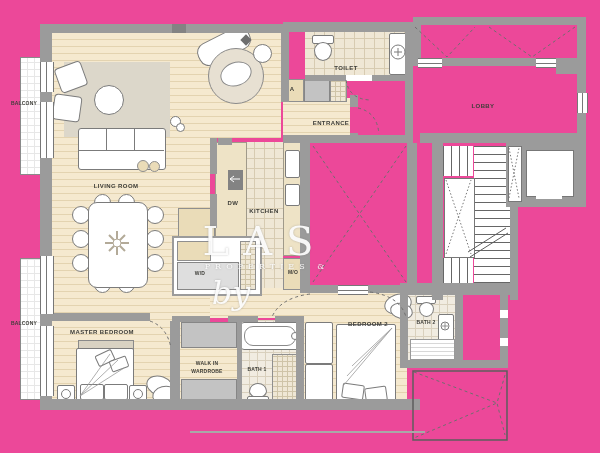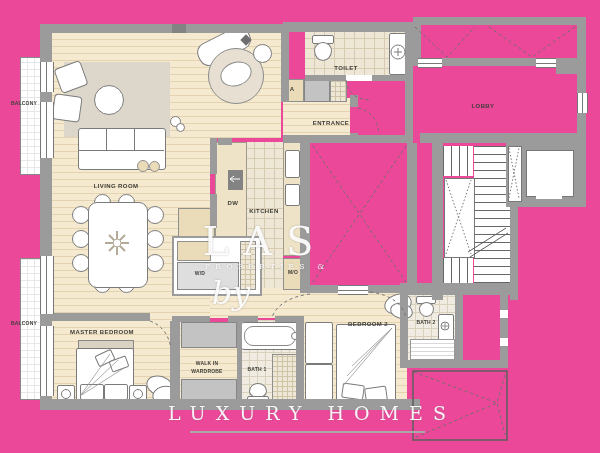--- a/index.html
+++ b/index.html
@@ -284,15 +284,14 @@
 
     <circle cx="445" cy="326" r="4" fill="#fff" stroke="#7b7b7b"></circle>
     <path d="M445,323 L445,329 M442,326 L448,326" stroke="#7b7b7b" stroke-width="0.8"></path>
 
     <path d="M230,179 L240,179 M230,179 L234,176 M230,179 L234,182" stroke="#fff" stroke-width="1" fill="none"></path>
   </svg>
 
   <div class="wm" style="left:265px;top:241px;font-size:40px;letter-spacing:14px;">LAS</div>
   <div class="wm" style="left:231px;top:293px;font-size:32px;font-style:italic;">by</div>
   <div class="wm" style="left:267px;top:266px;font-size:8px;letter-spacing:5px;">PROPERTIES &amp;</div>
-  <div class="wm" style="left:312px;top:413px;font-size:19px;letter-spacing:10px;">LUXURY HOMES</div>
   <div class="abs" style="left:190px;top:431px;width:235px;height:2px;background:#a8a8a8;z-index:9;"></div>
 </div>
 
 </body></html>

